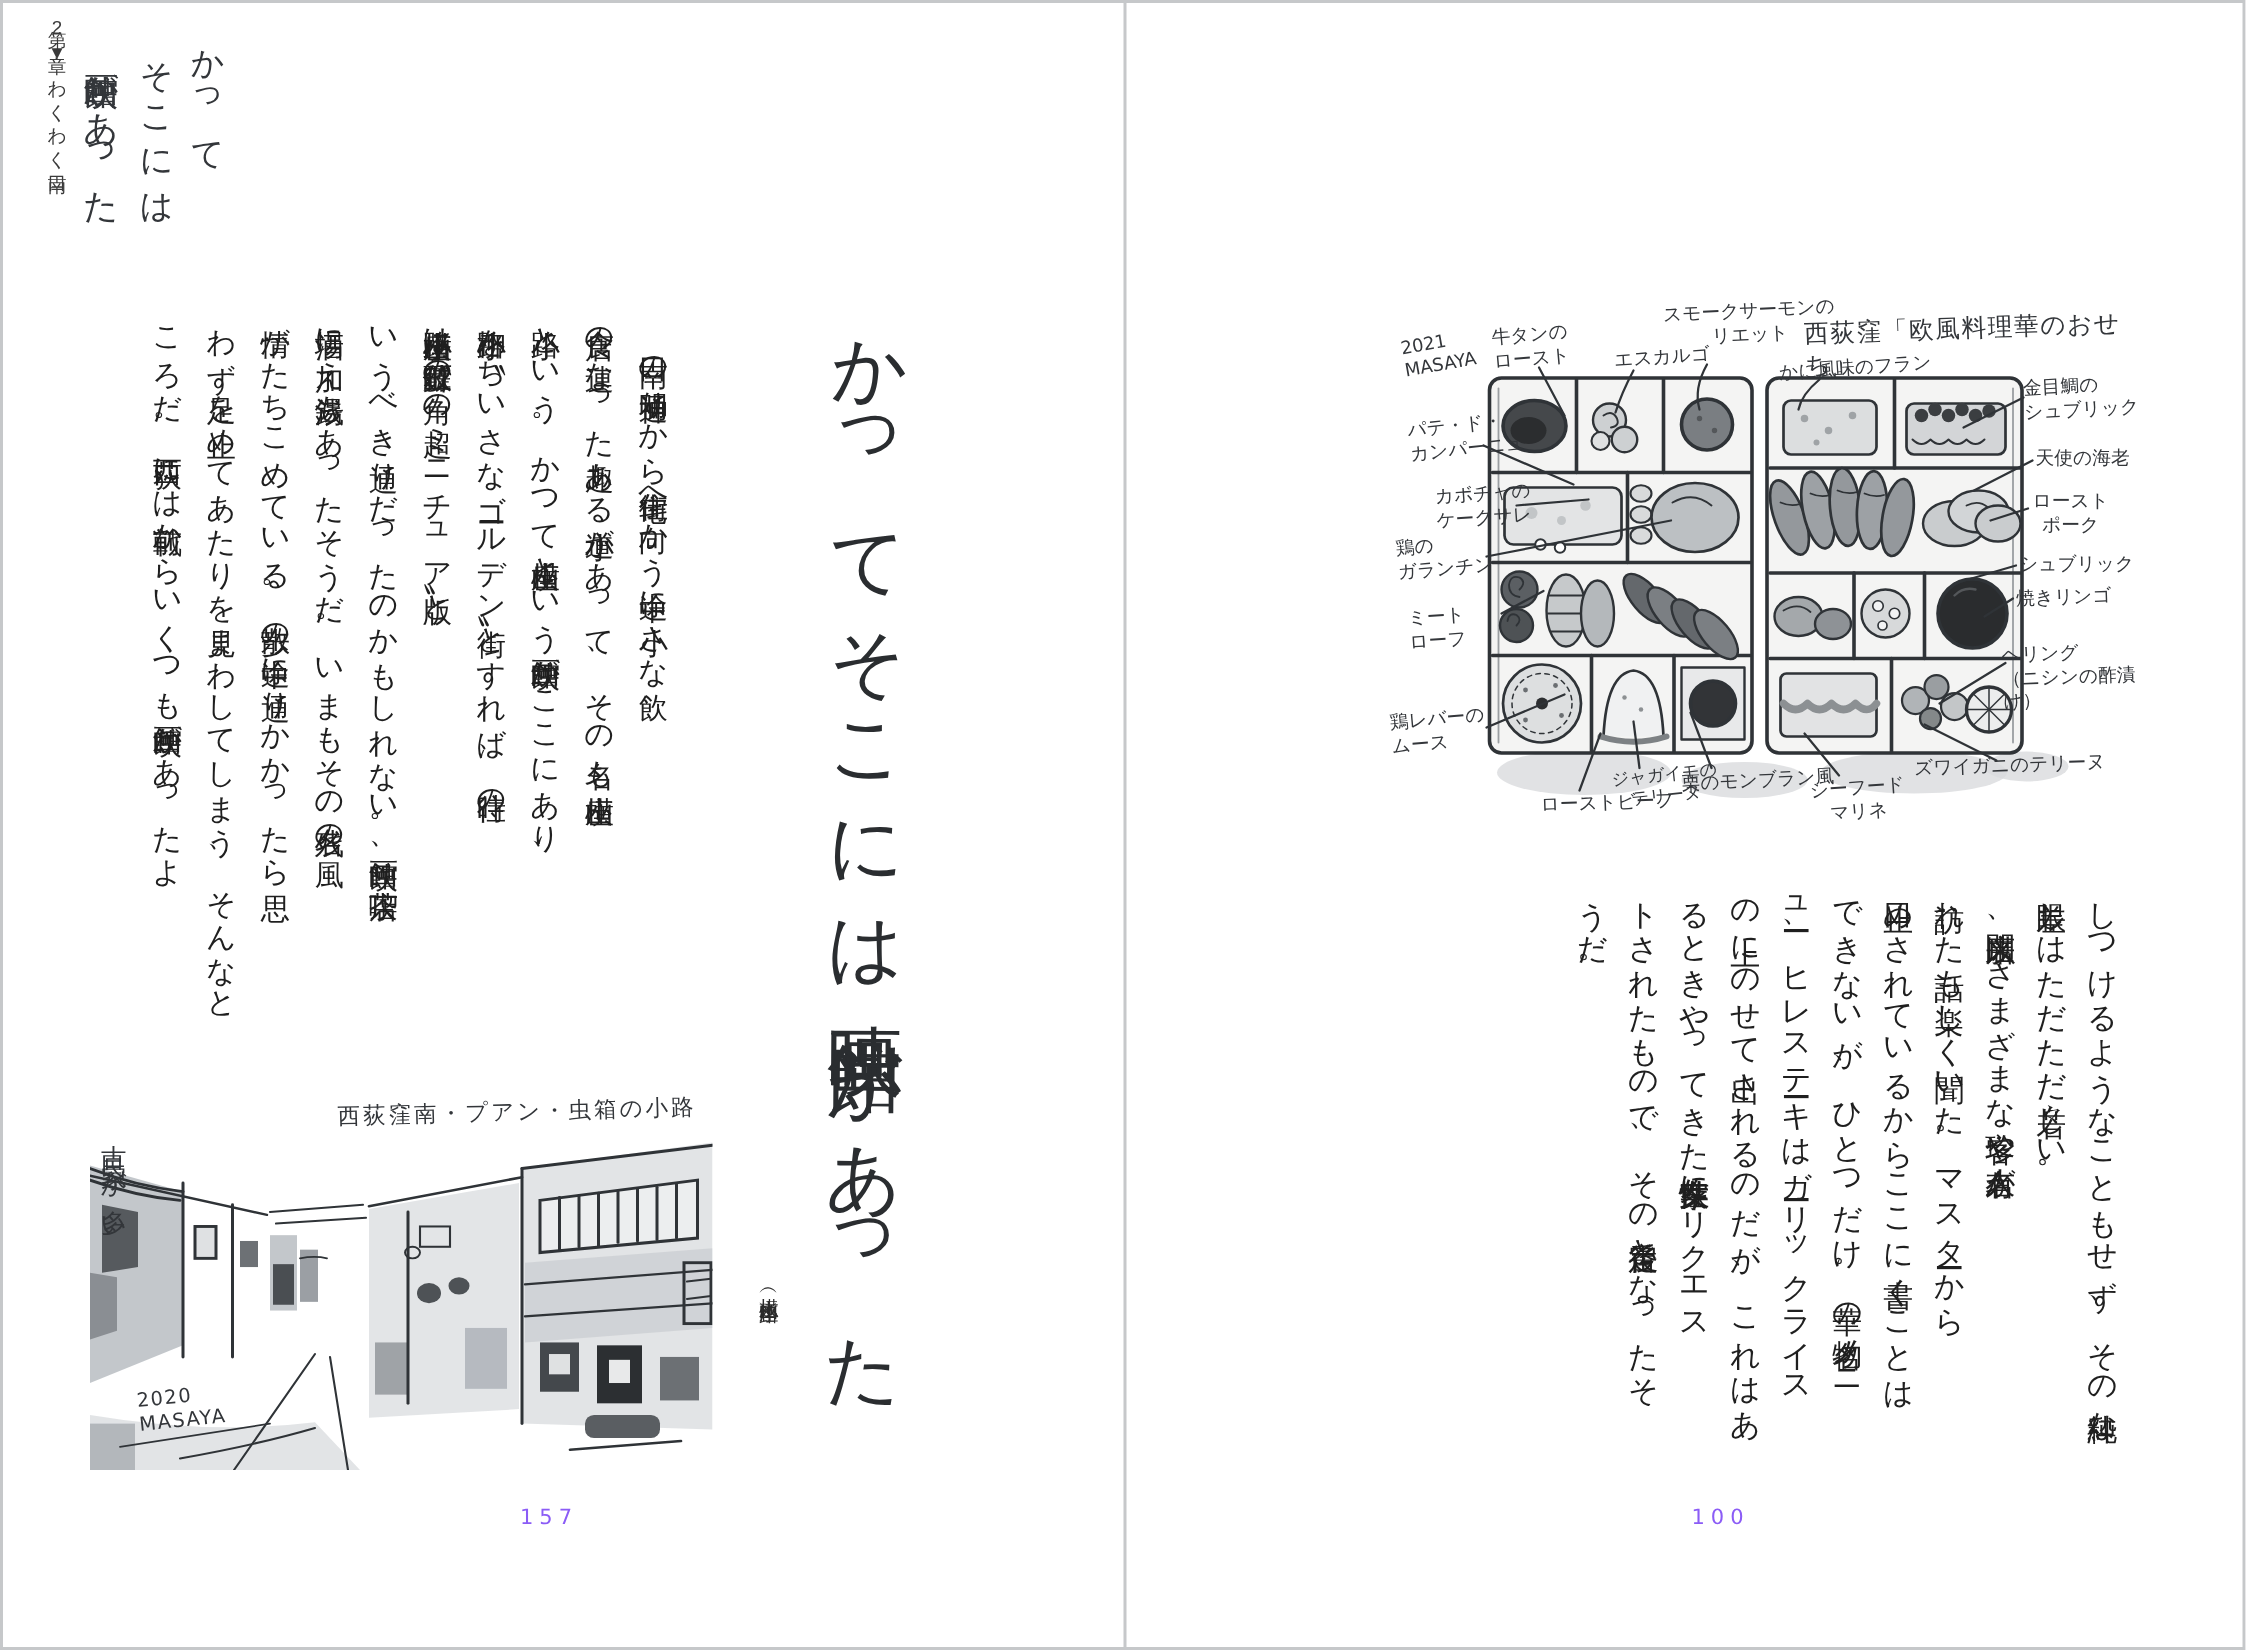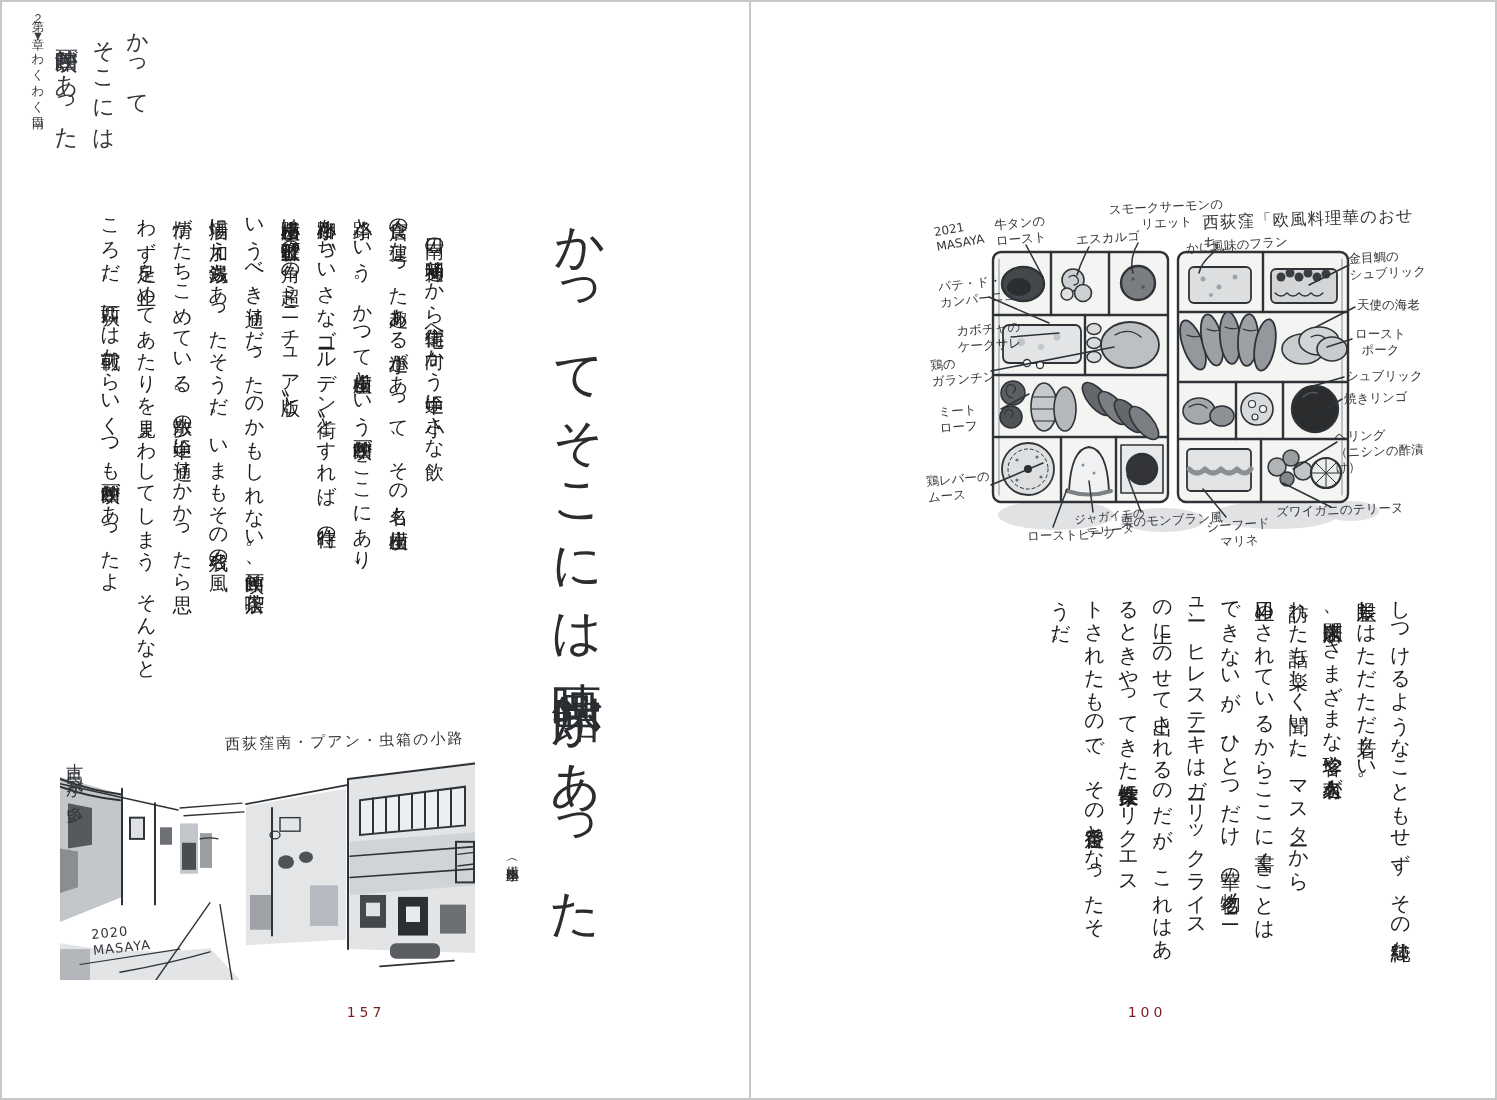--- a/index.html
+++ b/index.html
@@ -47,21 +47,21 @@
   }
   .title-caption{
     position:absolute;left:501px;top:852px;
     writing-mode:vertical-rl;text-orientation:upright;
     font-size:13px;letter-spacing:1px;color:#2b2b2b;
   }
 
   .page-number{
     position:absolute;bottom:78px;width:60px;text-align:center;
     font-family:"DejaVu Sans","Liberation Sans",sans-serif;
-    font-size:14px;letter-spacing:4px;color:#7f1d1d;
+    font-size:14px;letter-spacing:4px;color:#8b5cf6;
   }
   .pn-left{left:334px;}
   .pn-right{left:366px;}
 
   figure{margin:0;}
   .street-fig{position:absolute;left:58px;top:730px;width:415px;height:252px;}
   .street-fig svg{position:absolute;left:0;top:18px;}
   .street-caption{position:absolute;left:165px;top:0;font-size:15px;letter-spacing:2px;transform:rotate(-1.5deg);}
   .street-note{position:absolute;left:4px;top:18px;font-size:17px;letter-spacing:6px;}
   .street-sig{position:absolute;left:32px;top:192px;font-size:13px;transform:rotate(-6deg);letter-spacing:1px;}

